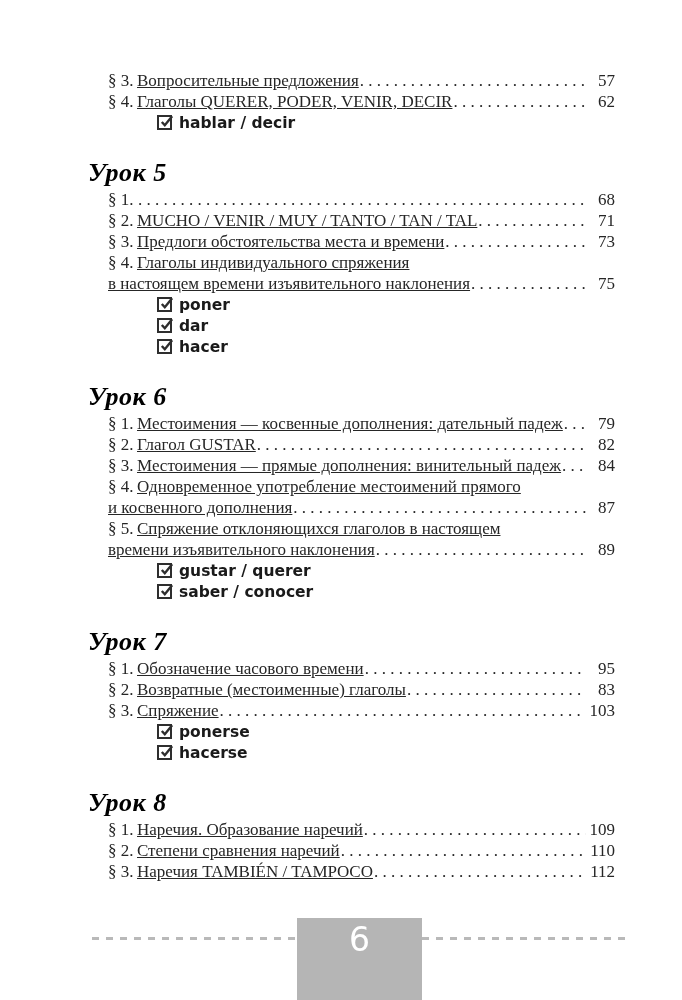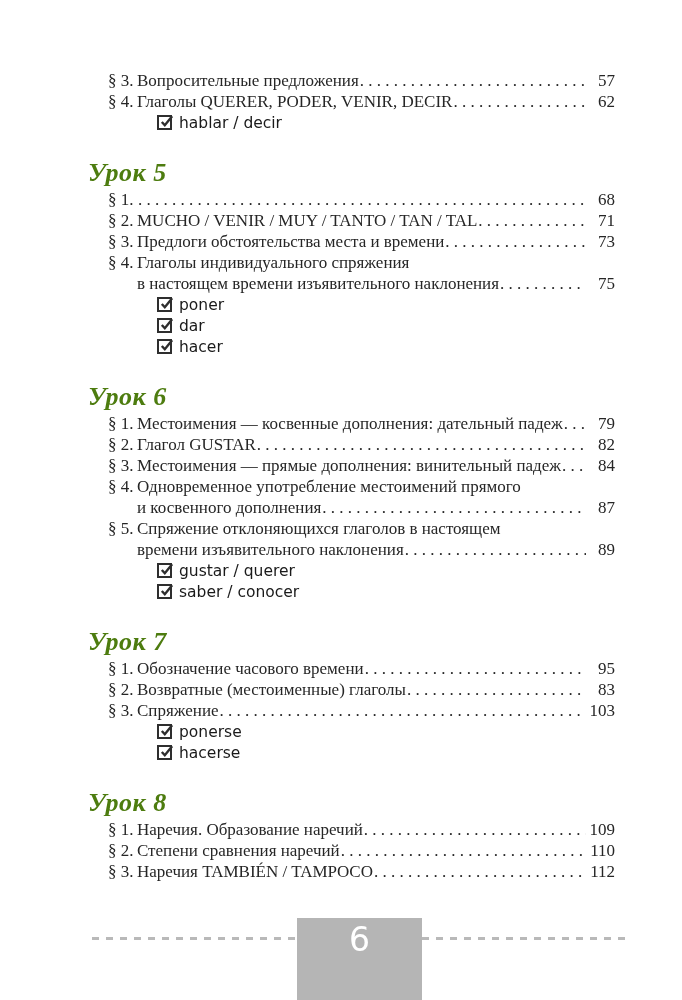--- a/index.html
+++ b/index.html
@@ -5,41 +5,41 @@
   * { margin:0; padding:0; box-sizing:border-box; }
   html,body { background:#ffffff; }
   .page {
     position:relative; width:682px; height:1000px; background:#ffffff;
     font-family:"Liberation Serif", serif; color:#262626; overflow:hidden;
   }
   .toc { position:absolute; left:88px; top:70px; width:527px; }
   .section-heading {
     font-family:"Liberation Serif", serif; font-style:italic; font-weight:700;
     font-size:26px; line-height:28px; margin-top:26px; margin-bottom:2px;
-    color:#4d7c0f; letter-spacing:0.5px;
+    color:#000000; letter-spacing:0.5px;
   }
   .entries { padding-left:20px; }
   .row { display:flex; align-items:baseline; font-size:17px; line-height:21px; white-space:nowrap; }
   .num { flex:none; width:29px; }
-  .txt { flex:none; }
-  .cont { margin-left:29px; }
+  .txt { flex:none;text-decoration:underline; }
+  .cont { }
   .dots { flex:1 1 auto; overflow:hidden; min-width:8px; margin:0 1px; }
   .dots::after {
     content:". . . . . . . . . . . . . . . . . . . . . . . . . . . . . . . . . . . . . . . . . . . . . . . . . . . . . . . . . . . . . . . . . . . . . . . .";
   }
   .pg { flex:none; width:28px; text-align:right; }
   .cb-list { padding-left:49px; }
   .cb-row { display:flex; align-items:center; height:21px; }
   .cb-box {
     position:relative; flex:none; width:15px; height:15px;
     border:2px solid #2e2e2e; background:#fff; margin-right:7px;
   }
   .cb-box svg { position:absolute; left:0; top:-3px; width:15px; height:15px; }
   .cb-label {
-    font-family:"DejaVu Sans","Liberation Sans",sans-serif; font-weight:400;
+    font-family:"DejaVu Sans","Liberation Sans",sans-serif; font-weight:700;
     font-size:15.5px; color:#1a1a1a;
   }
   .dash-rule { position:absolute; height:3px;
     background:repeating-linear-gradient(90deg,#b9b9b9 0 7px, transparent 7px 14px); }
   .dash-left  { left:92px;  width:205px; top:937px; }
   .dash-right { left:422px; width:205px; top:937px; }
   .footer-box {
     position:absolute; left:297px; top:918px; width:125px; height:82px;
     background:#b5b5b5; text-align:center;
   }

